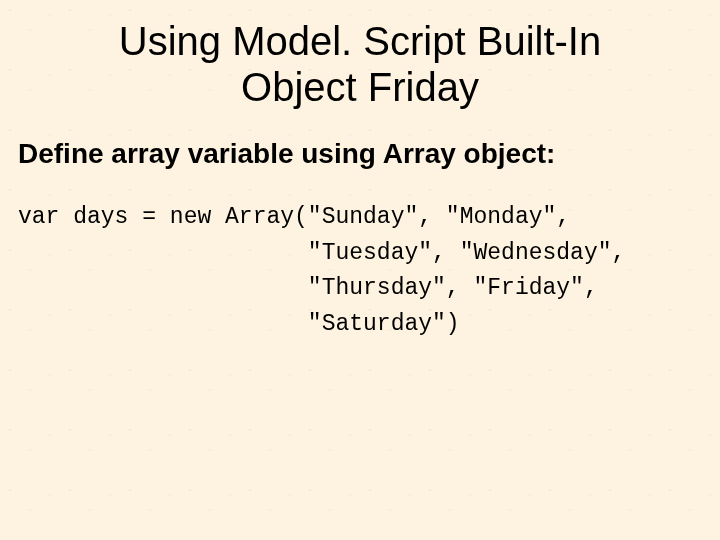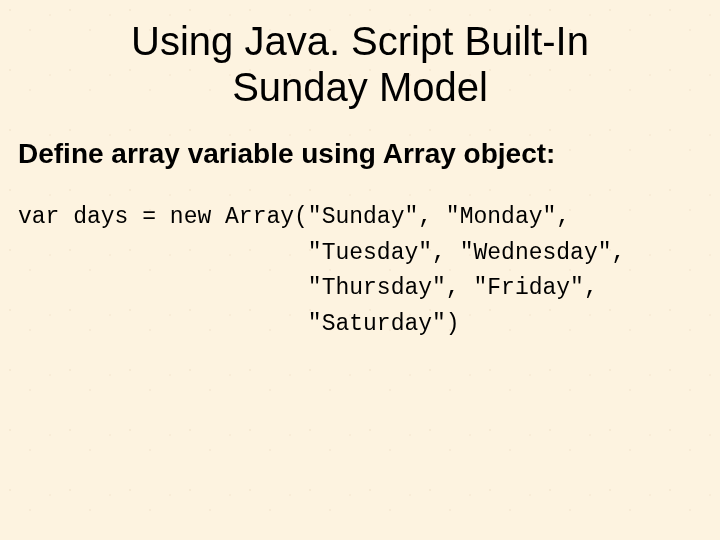--- a/index.html
+++ b/index.html
@@ -36,22 +36,22 @@
     font-size: 23px;
     line-height: 1.55;
     padding: 30px 18px 0 18px;
     white-space: pre;
   }
 </style>
 </head>
 <body>
 
 <div class="title">
-  <span>Using Java. Script Built-In</span><br>
-  <span>Sunday Model</span>
+  <span>Using Model. Script Built-In</span><br>
+  <span>Object Friday</span>
 </div>
 
 <div class="subtitle">Define array variable using Array object:</div>
 
 <div class="codeblock"><span>var days = new Array("Sunday", "Monday",</span>
 <span>                     "Tuesday", "Wednesday",</span>
 <span>                     "Thursday", "Friday",</span>
 <span>                     "Saturday")</span></div>
 
 </body></html>

